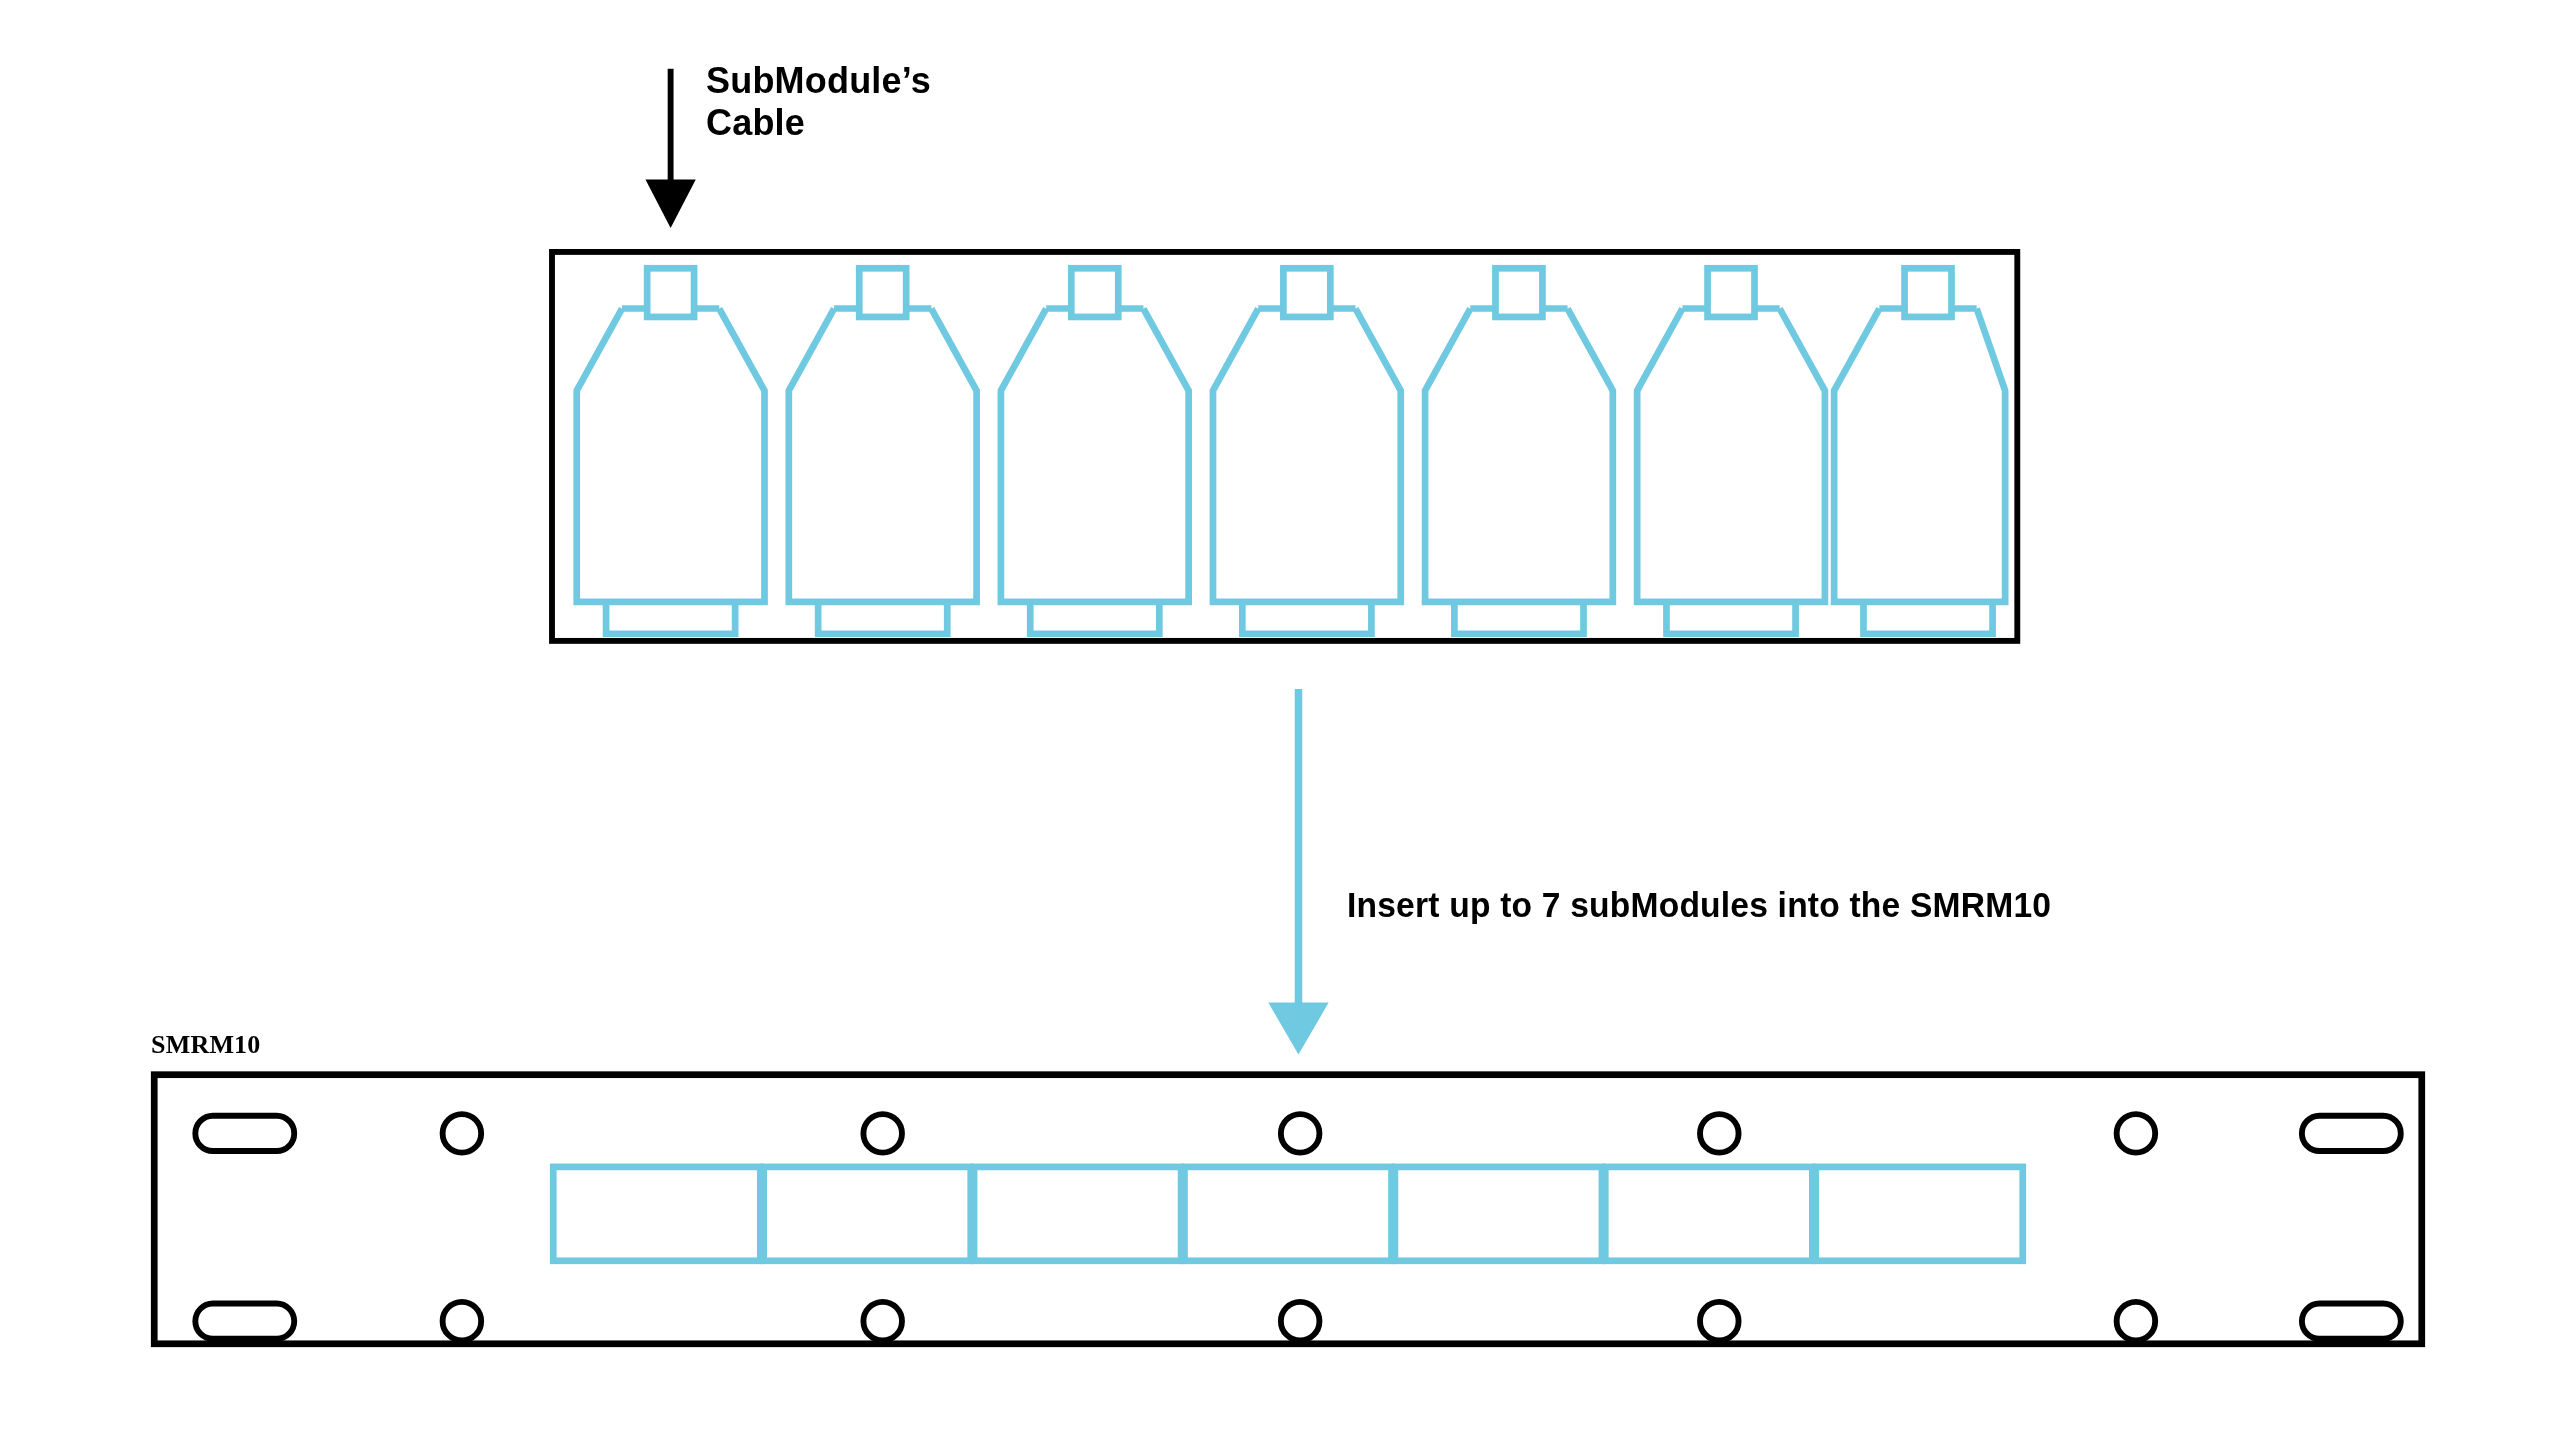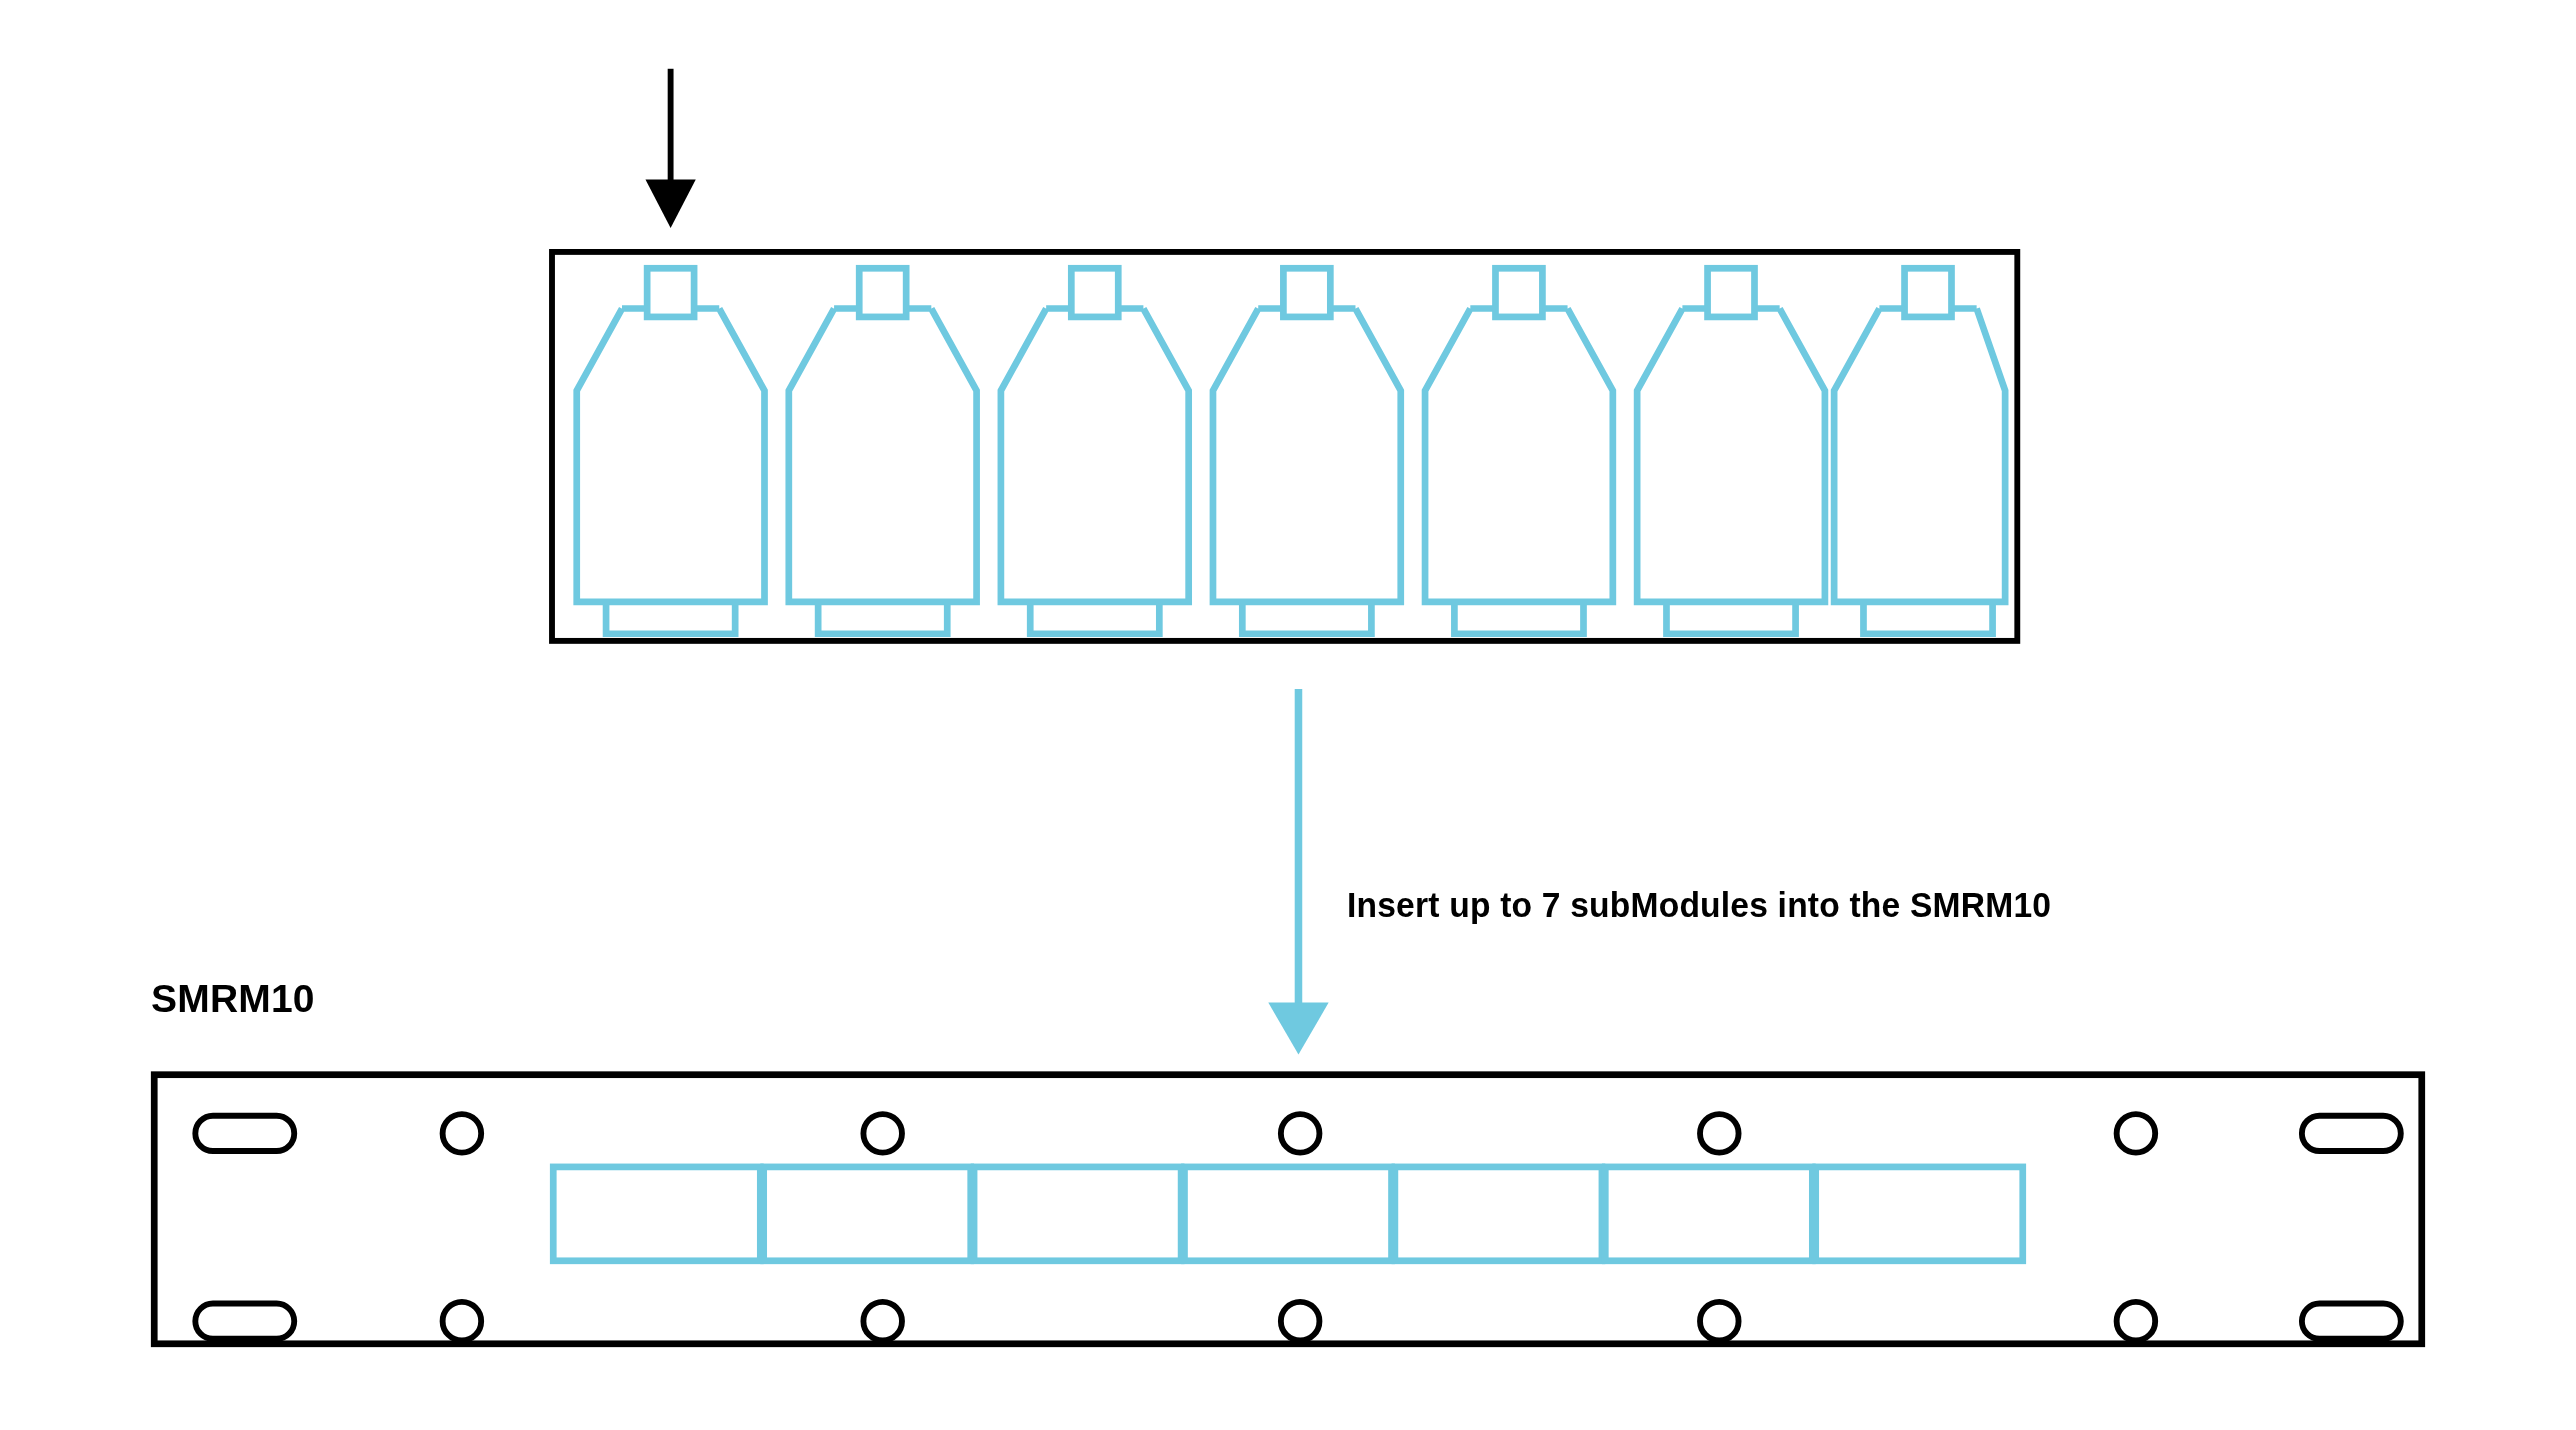--- a/index.html
+++ b/index.html
@@ -43,22 +43,23 @@
   }
   #insert-label {
     left: 1347px;
     top: 884px;
     font-size: 35px;
     transform: scaleX(0.96);
     transform-origin: left top;
   }
   #smrm-label {
     left: 151px;
-    top: 976px;
-    font-size: 39px;
+    top: 1030px;
+    font-size: 26px;
+    font-family: Liberation Serif, serif;
   }
 </style>
 </head>
 <body>
 
 <div id="stage">
 
   <svg id="diagram" viewBox="0 0 3073 1707" xmlns="http://www.w3.org/2000/svg">
     <defs>
       <marker id="blackhead" markerWidth="10" markerHeight="10" refX="0" refY="5" orient="auto" markerUnits="strokeWidth">
@@ -160,19 +161,20 @@
         <circle cx="551" cy="1576" r="23"></circle>
         <circle cx="1053" cy="1576" r="23"></circle>
         <circle cx="1551" cy="1576" r="23"></circle>
         <circle cx="2051" cy="1576" r="23"></circle>
         <circle cx="2548" cy="1576" r="23"></circle>
         <rect x="2746" y="1555" width="118" height="42" rx="21" ry="21"></rect>
       </g>
     </g>
   </svg>
 
+  <div class="lbl" id="cable-label"><span>SubModule’s</span><br><span>Cable</span></div>
 
   <div class="lbl" id="insert-label">Insert up to 7 subModules into the SMRM10</div>
 
   <div class="lbl" id="smrm-label">SMRM10</div>
 
 </div>
 
 
 </body></html>

